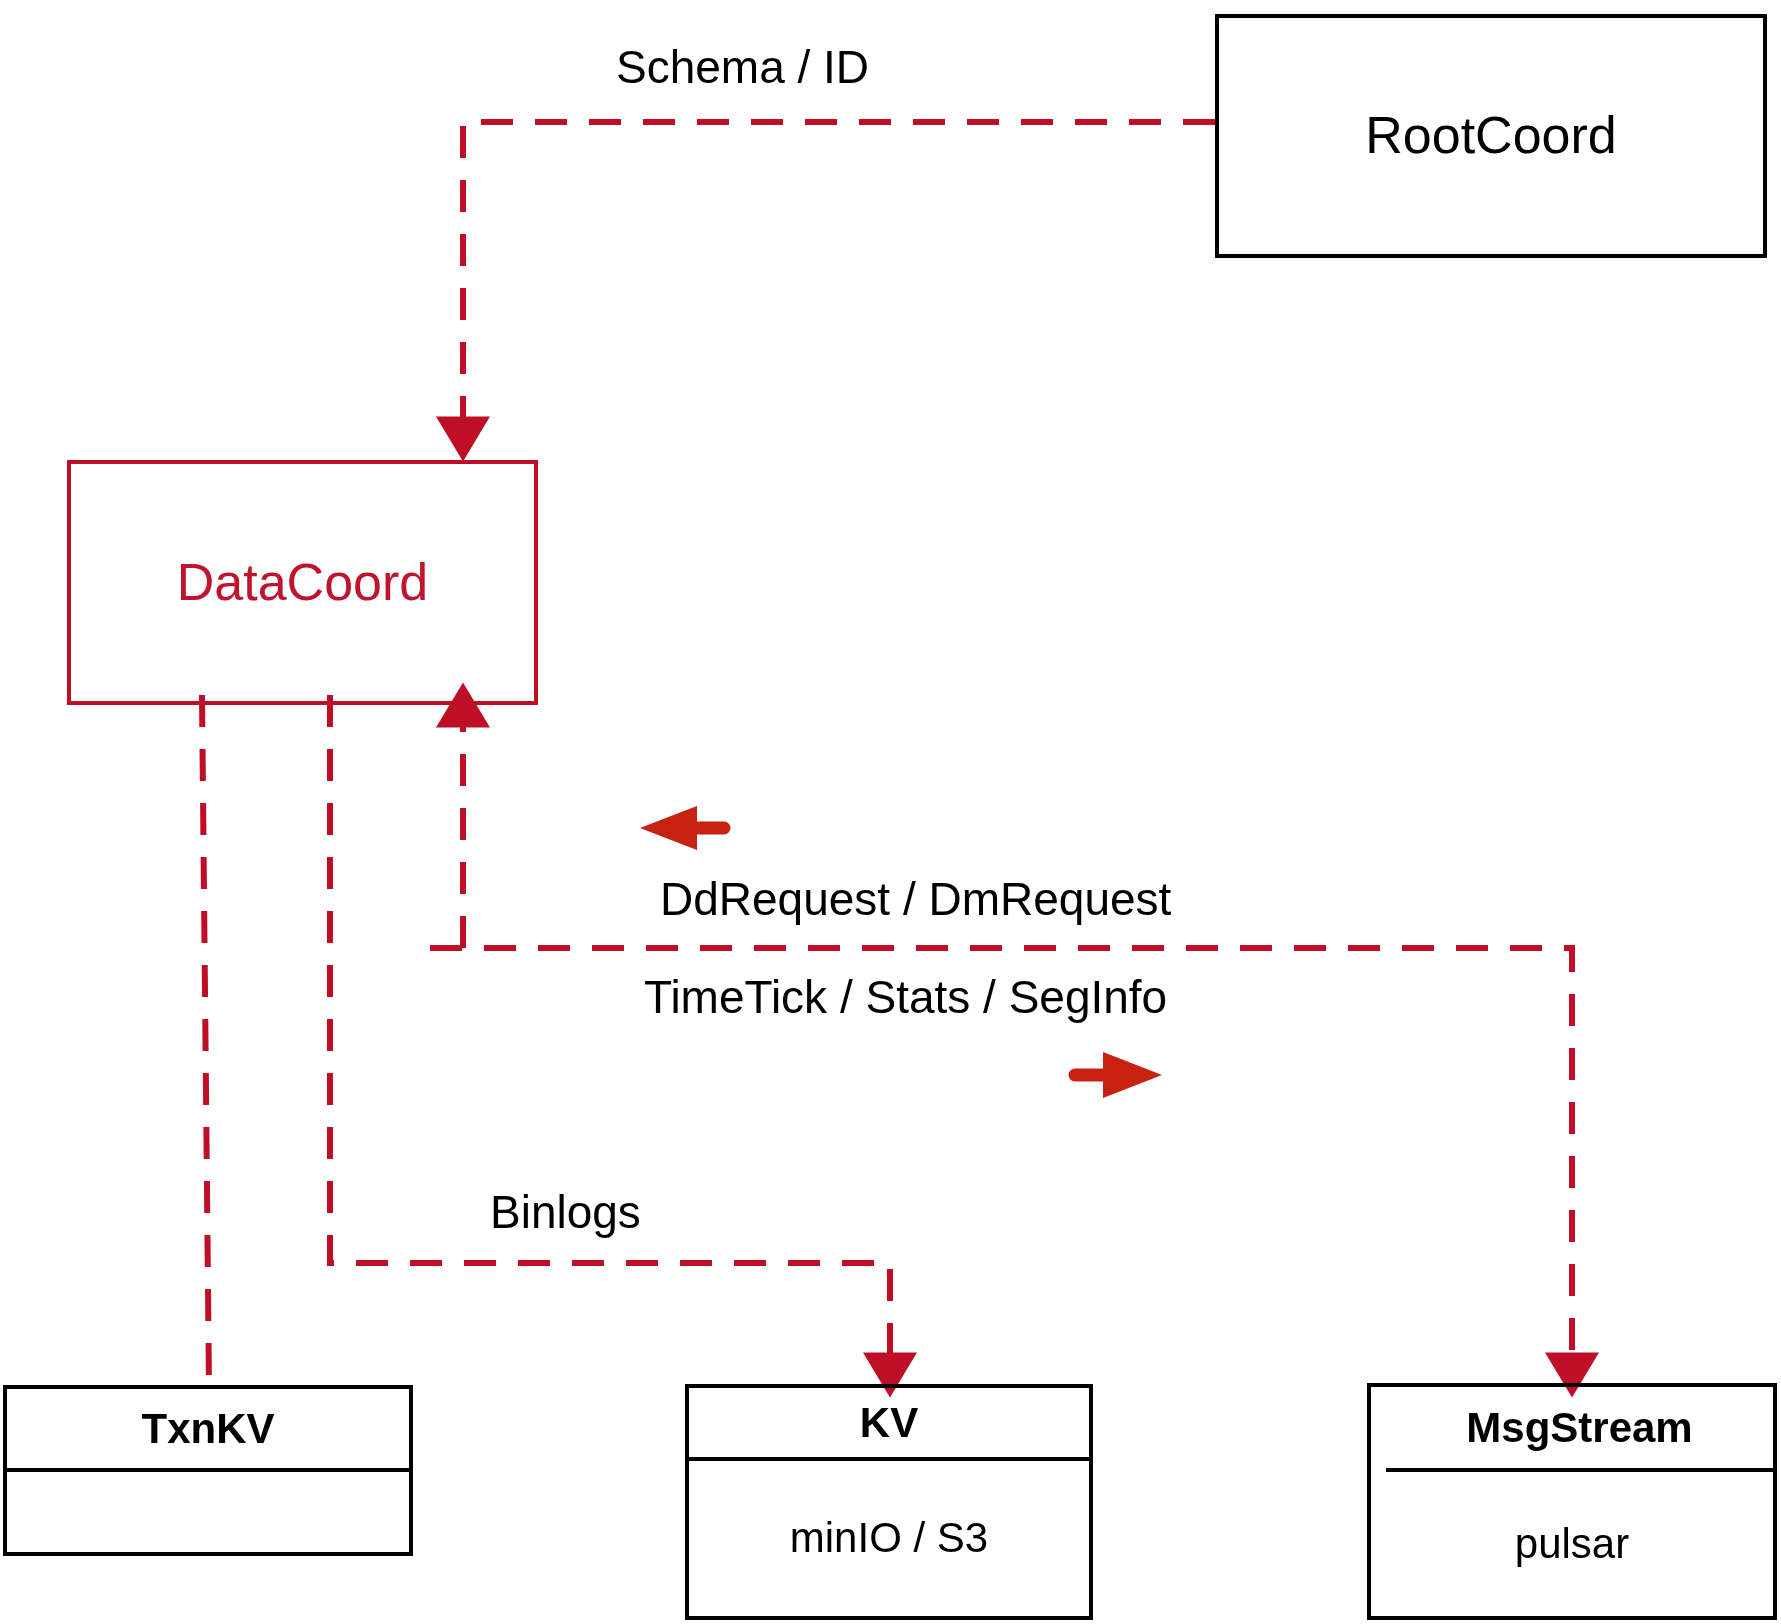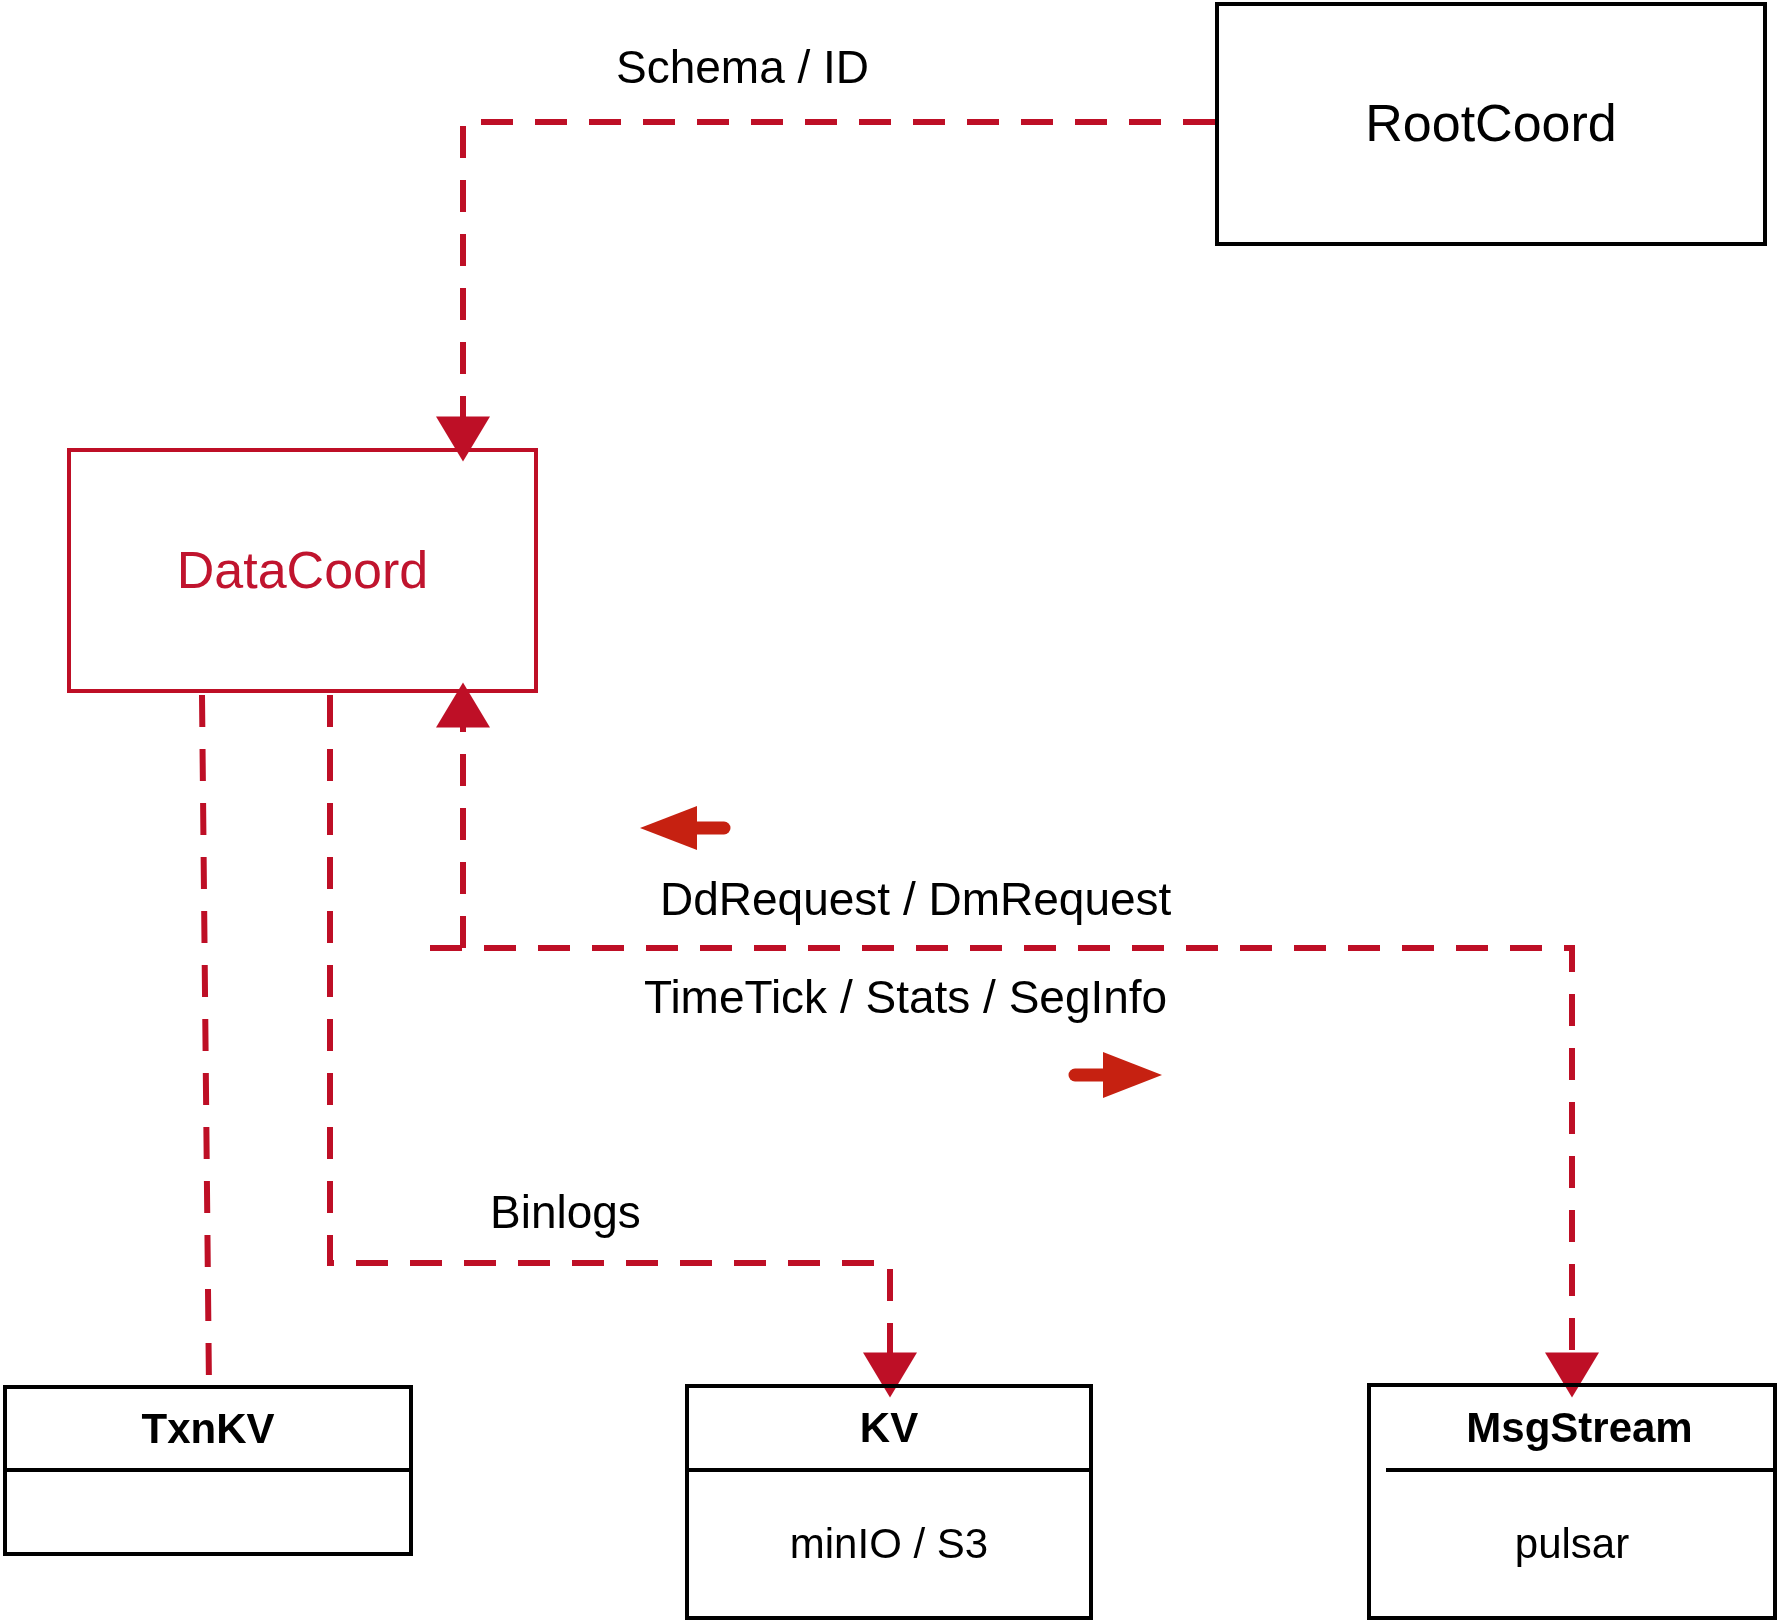--- a/index.html
+++ b/index.html
@@ -21,20 +21,21 @@
     position: absolute;
     left: 0;
     top: 0;
     width: 1781px;
     height: 1624px;
   }
   .node-box {
     position: absolute;
     box-sizing: border-box;
     background: transparent;
+    margin-top: 12px;
   }
   .node-plain {
     border: 4px solid #000000;
     display: flex;
     align-items: center;
     justify-content: center;
   }
   .node-accent {
     border: 4px solid #BE0F26;
     display: flex;
@@ -143,21 +144,21 @@
 
   <div class="node-box node-accent" style="left:67px; top:448px; width:471px; height:245px;">
     <span class="node-title-accent">DataCoord</span>
   </div>
 
   <div class="split-box" style="left:3px; top:1385px; width:410px; height:171px;">
     <div class="split-head" style="height:83px;">TxnKV</div>
   </div>
 
   <div class="split-box" style="left:685px; top:1384px; width:408px; height:236px;">
-    <div class="split-head" style="height:84px;">KV</div>
+    <div class="split-head" style="height:73px;">KV</div>
     <div class="split-body">
       <div>
         <div>minIO / S3</div>
       </div>
     </div>
   </div>
 
   <div class="split-box" style="left:1367px; top:1383px; width:410px; height:237px;">
     <div class="split-head" style="height:85px;margin-left:15px;">MsgStream</div>
     <div class="split-body">pulsar</div>

